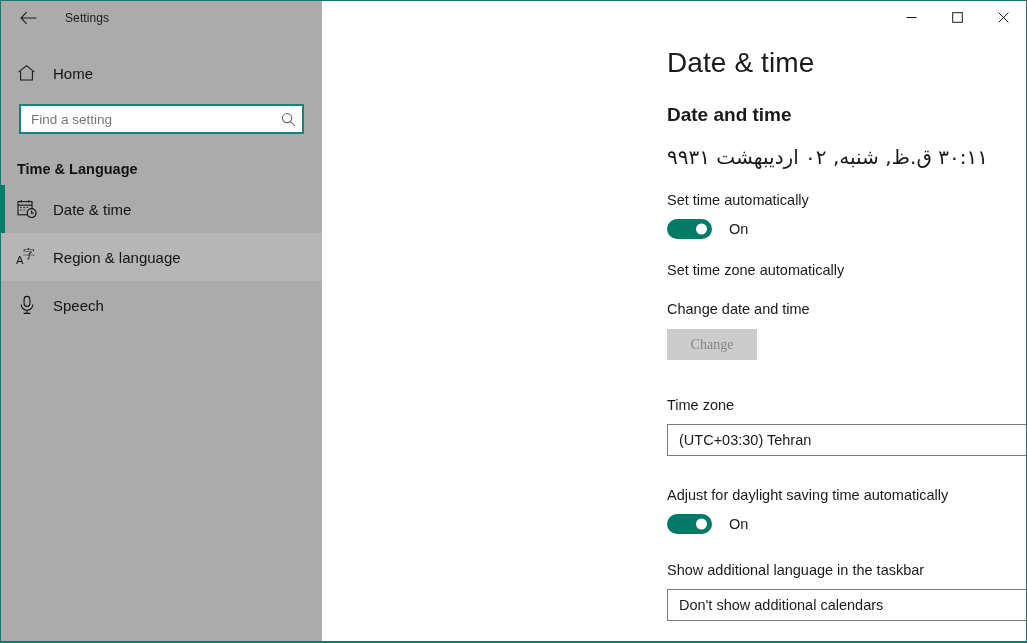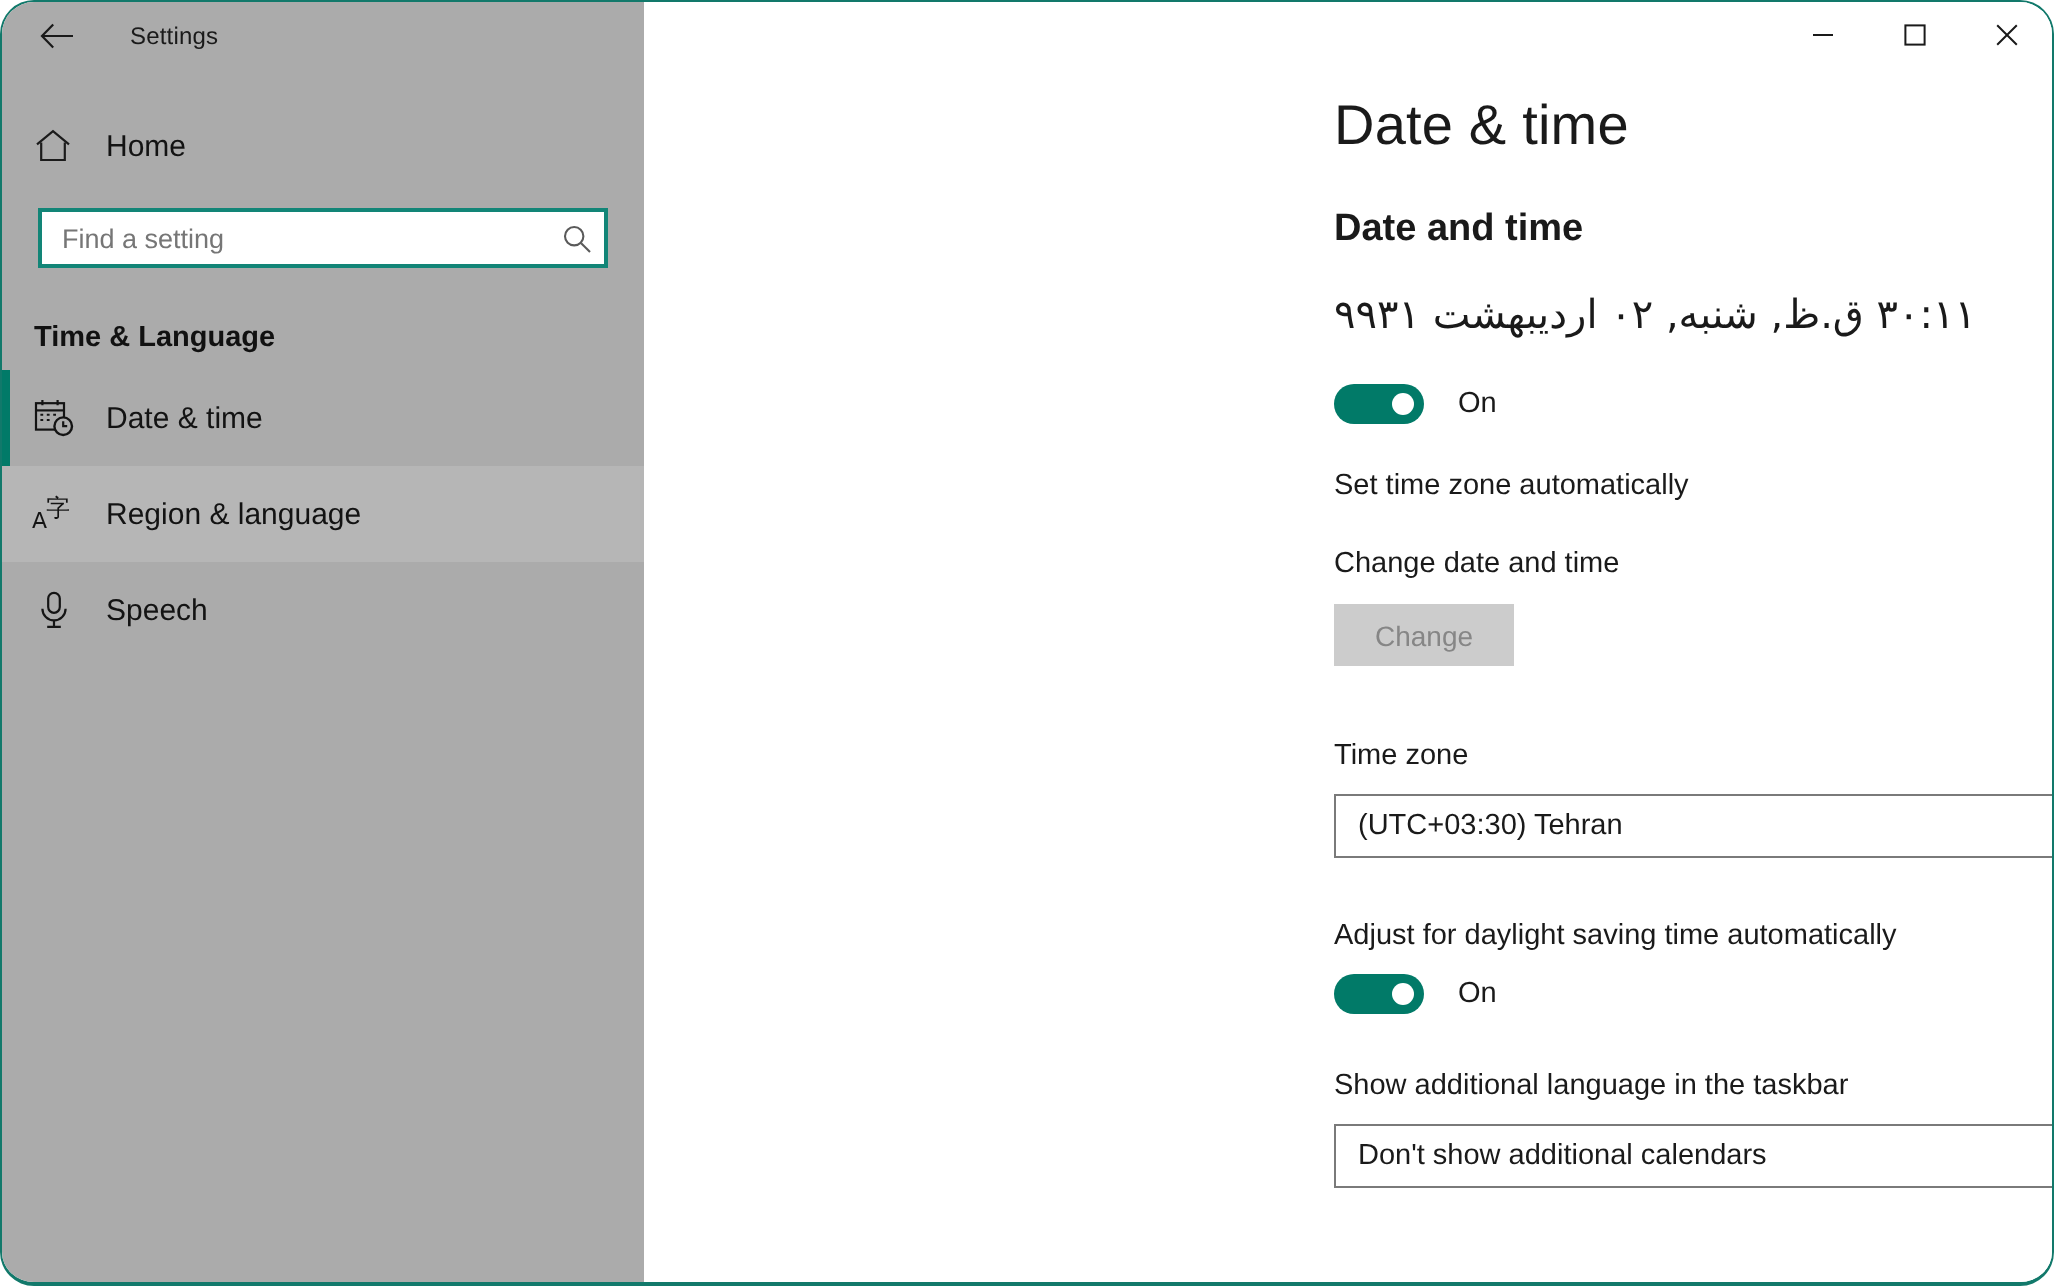--- a/index.html
+++ b/index.html
@@ -15,21 +15,20 @@
     position: relative;
     width: 1027px;
     height: 643px;
     background: #ffffff;
     border-top: 1px solid #12796b;
     border-bottom: 2px solid #12796b;
     border-left: 1px solid #12796b;
     border-right: 1px solid #12796b;
     display: flex;
     overflow: hidden;
-    border-radius: 17px;
   }
 
   
   .sidebar {
     width: 321px;
     height: 100%;
     background: #ababab;
     flex: 0 0 321px;
     position: relative;
     overflow: hidden;
@@ -257,21 +256,21 @@
 
   .btn {
     margin-top: 12px;
     min-width: 90px;
     height: 31px;
     padding: 0 18px;
     border: 0;
     background: #cccccc;
     color: #868686;
     font-size: 14px;
-    font-family: Liberation Sans, sans-serif;
+    font-family: Liberation Serif, serif;
     cursor: default;
   }
 
   .combo {
     margin-top: 11px;
     width: 447px;
     height: 32px;
     border: 1px solid #7a7a7a;
     background: #ffffff;
     display: flex;
@@ -390,20 +389,21 @@
 
     <div class="content">
 
       <h1 class="page-title">Date &amp; time</h1>
 
       <h2 class="section-title">Date and time</h2>
 
       <div class="clock-line">۱۱:۰۳ ق.ظ, شنبه, ۲۰ اردیبهشت ۱۳۹۹</div>
 
       <div class="block">
+        <div class="field-label">Set time automatically</div>
         <div class="toggle-row">
           <div class="toggle on">
             <span class="knob"></span>
           </div>
           <span class="toggle-state">On</span>
         </div>
       </div>
 
       <div class="block">
         <div class="field-label">Set time zone automatically</div>

